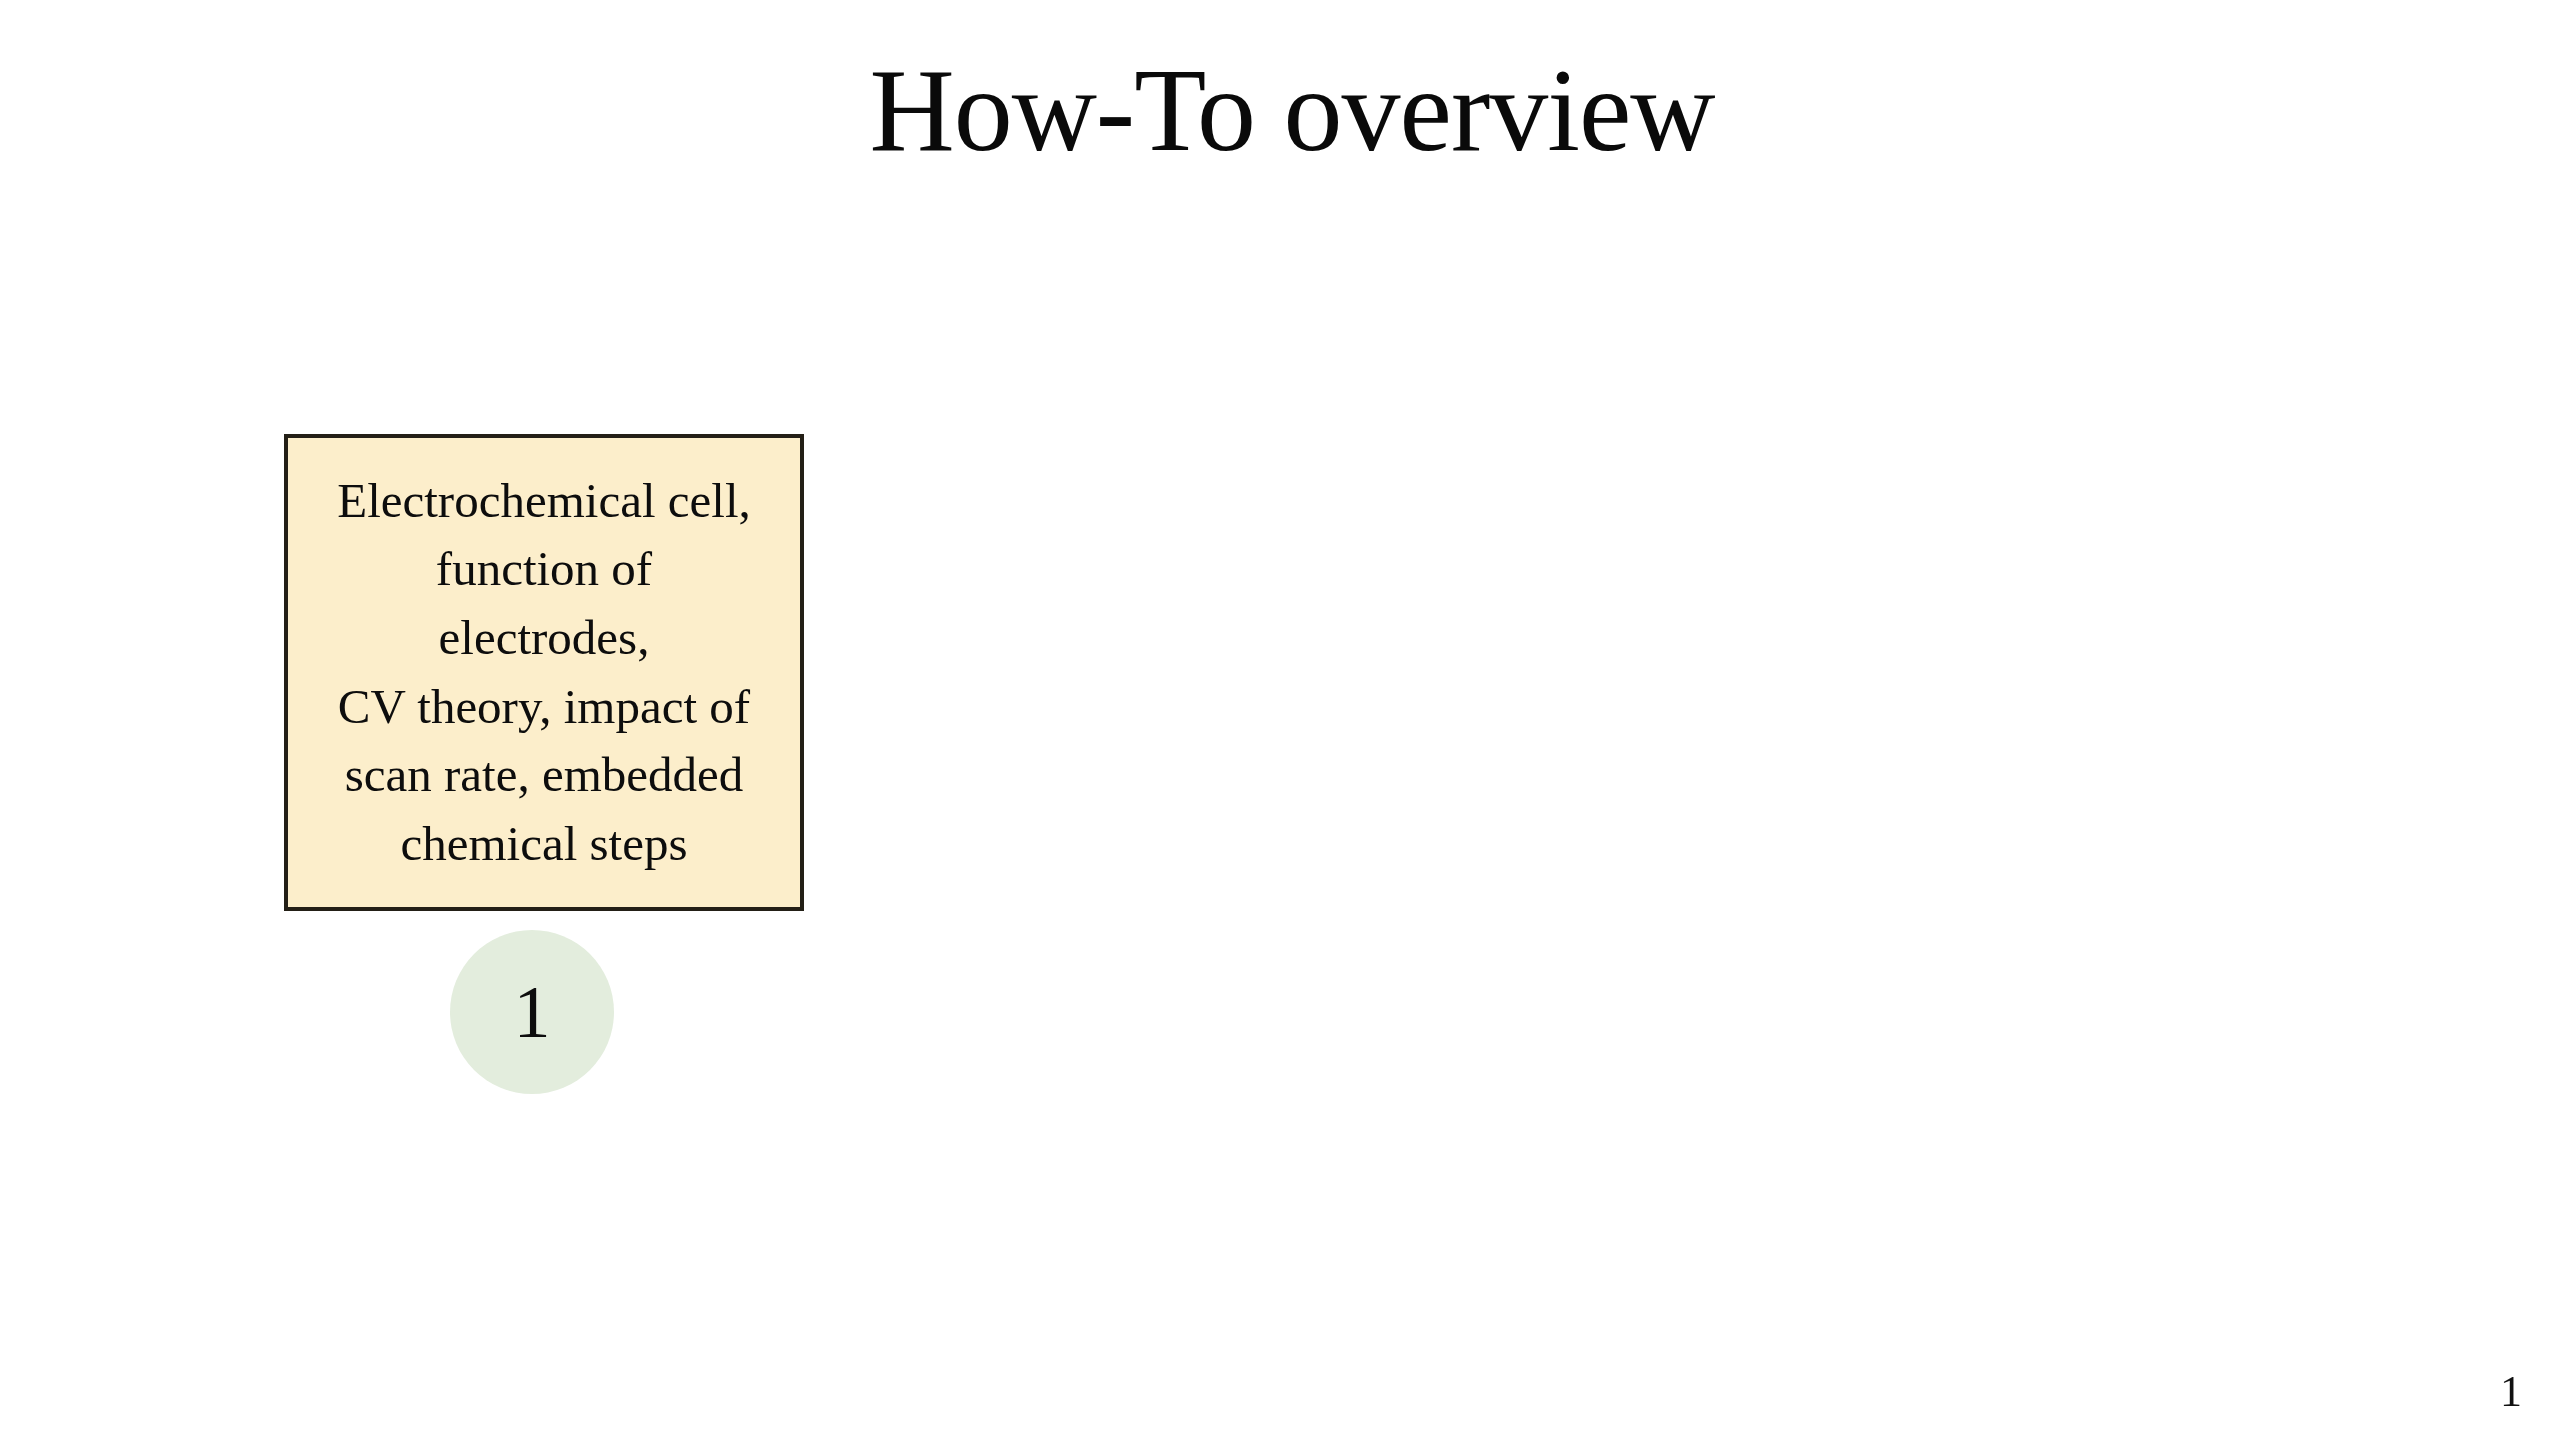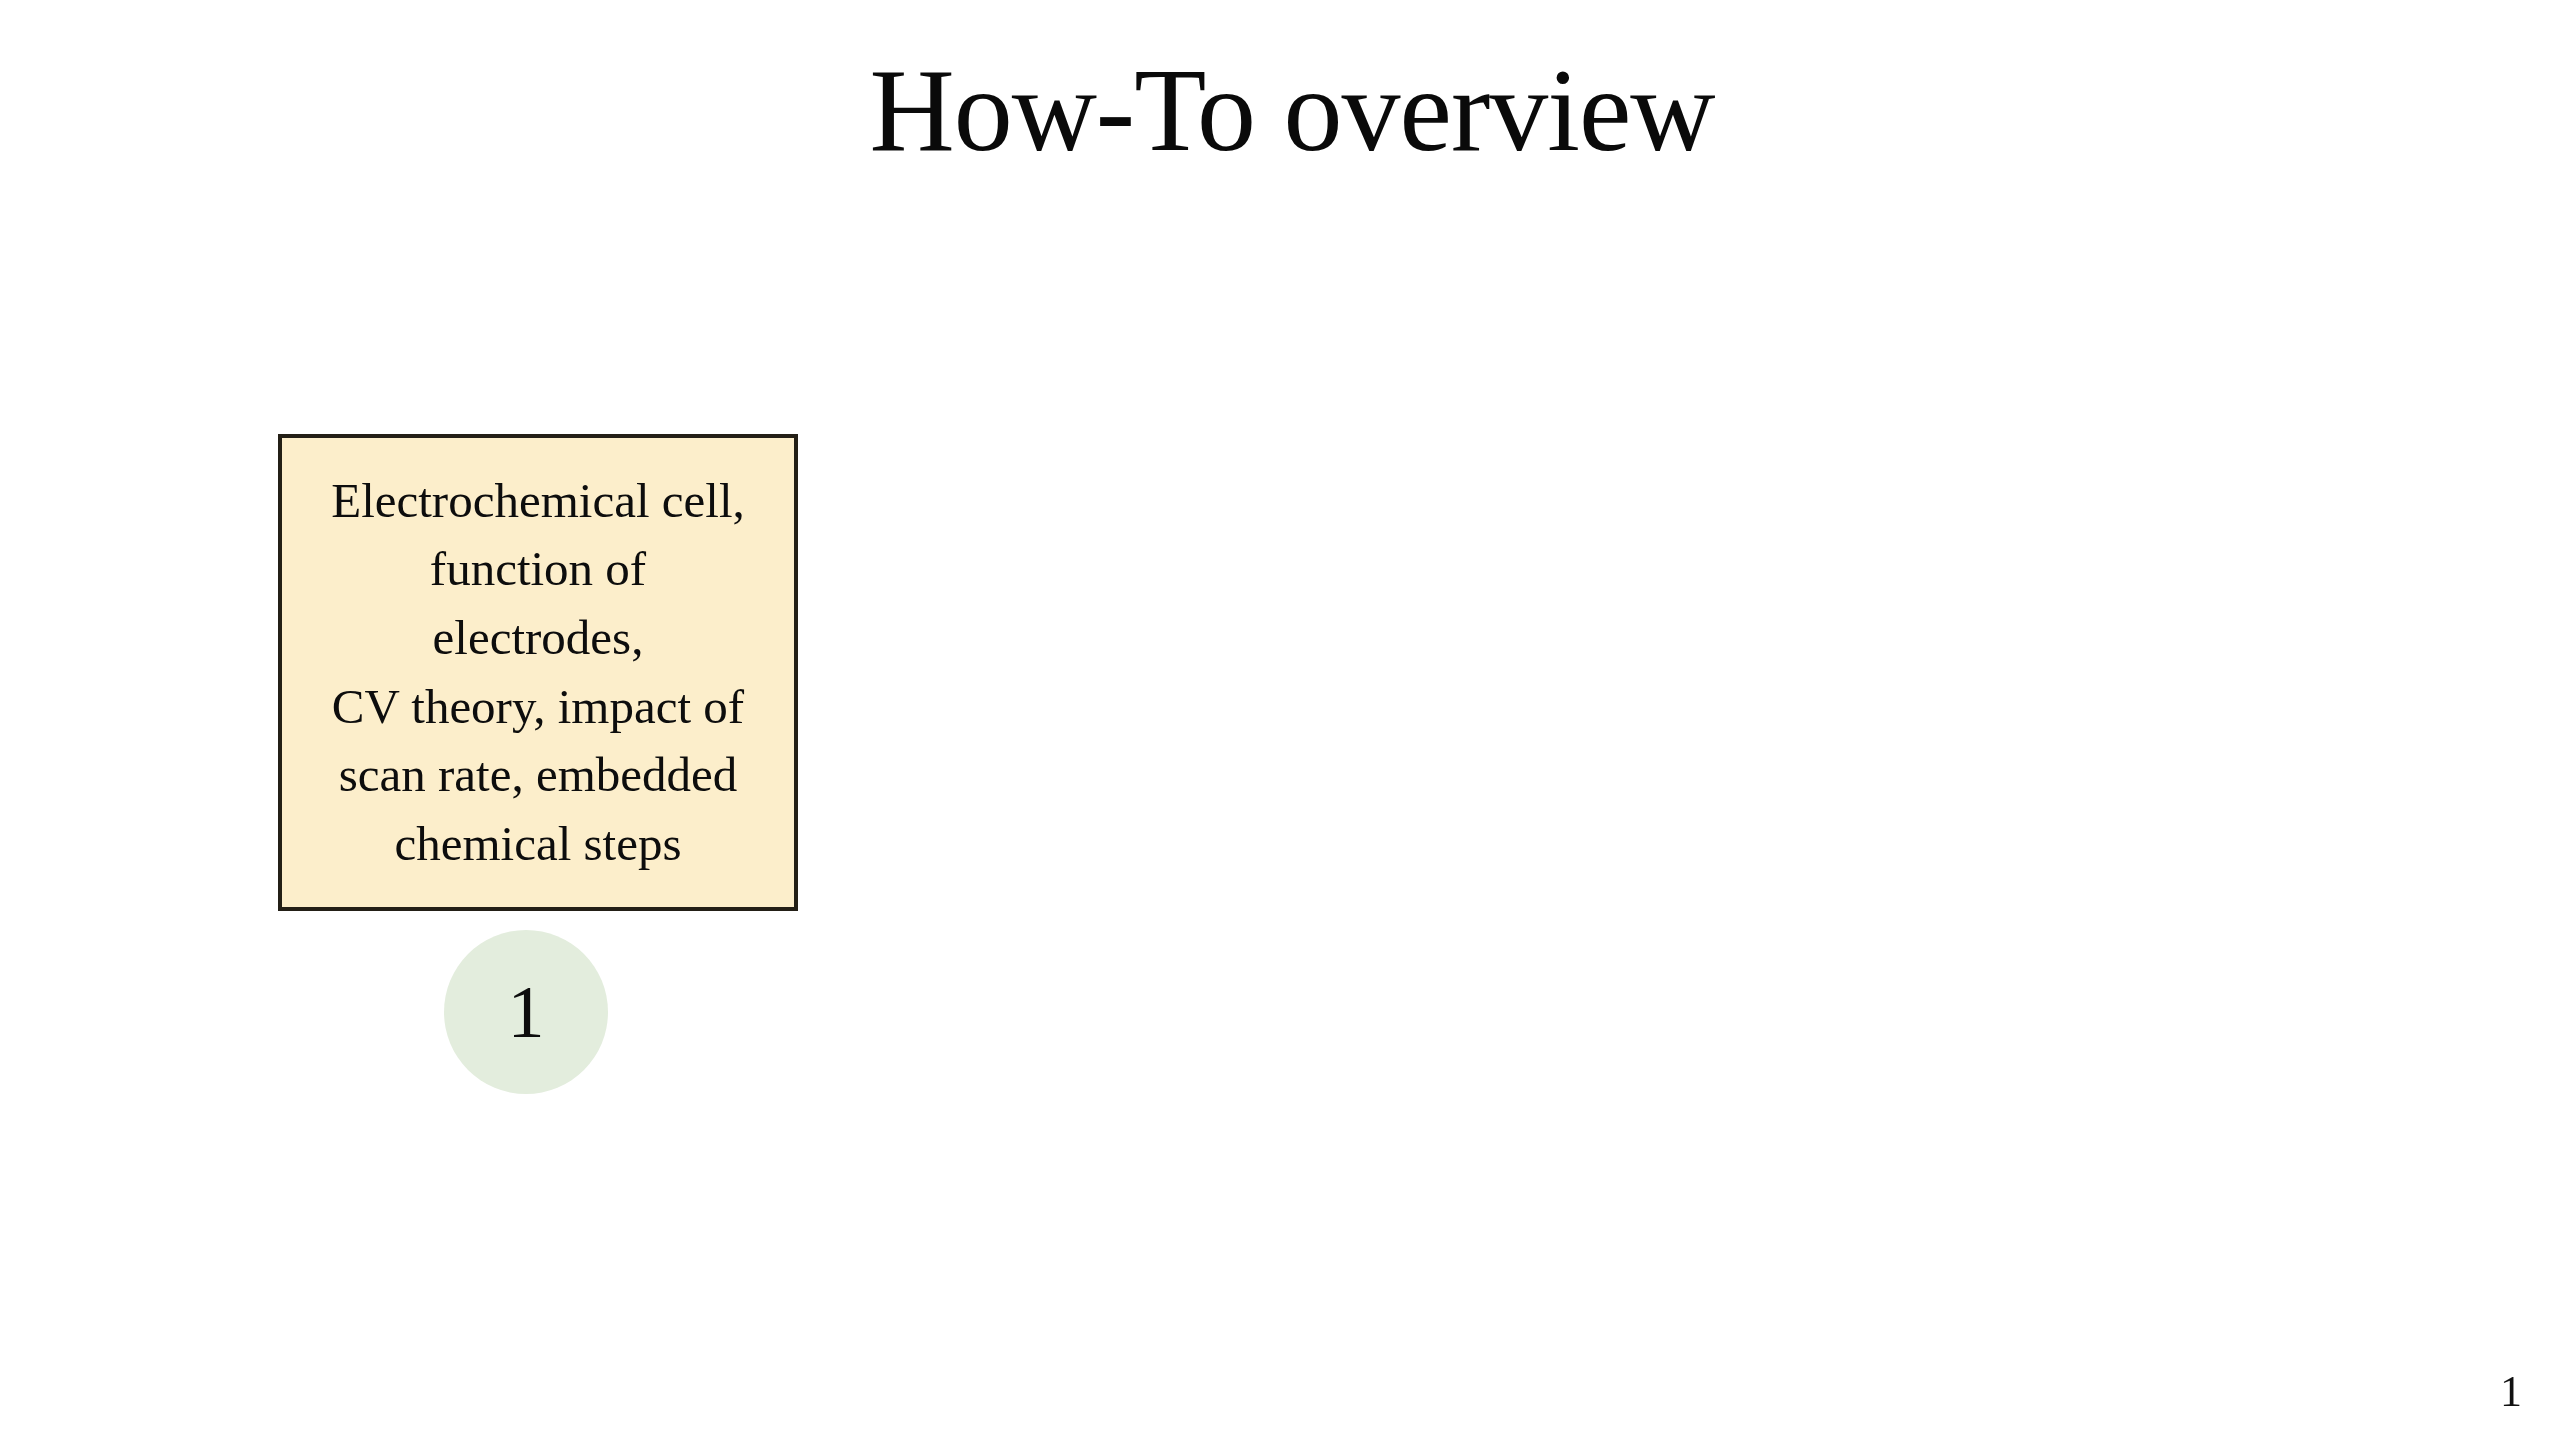--- a/index.html
+++ b/index.html
@@ -49,21 +49,21 @@
     top: 0;
     width: 2560px;
     height: 1440px;
   }
 
   .step {
     position: absolute;
     top: 410px;
   }
 
-  .step-1 { left: 254px; border-radius: 6px; }
+  .step-1 { left: 260px; border-radius: 6px; }
   .step-2 { left: 1014px; }
   .step-3 { left: 1763px; }
 
   .step-box {
     position: relative;
     width: 520px;
     height: 477px;
     background: #fceecb;
     border: 4px solid #231f16;
     display: flex;

